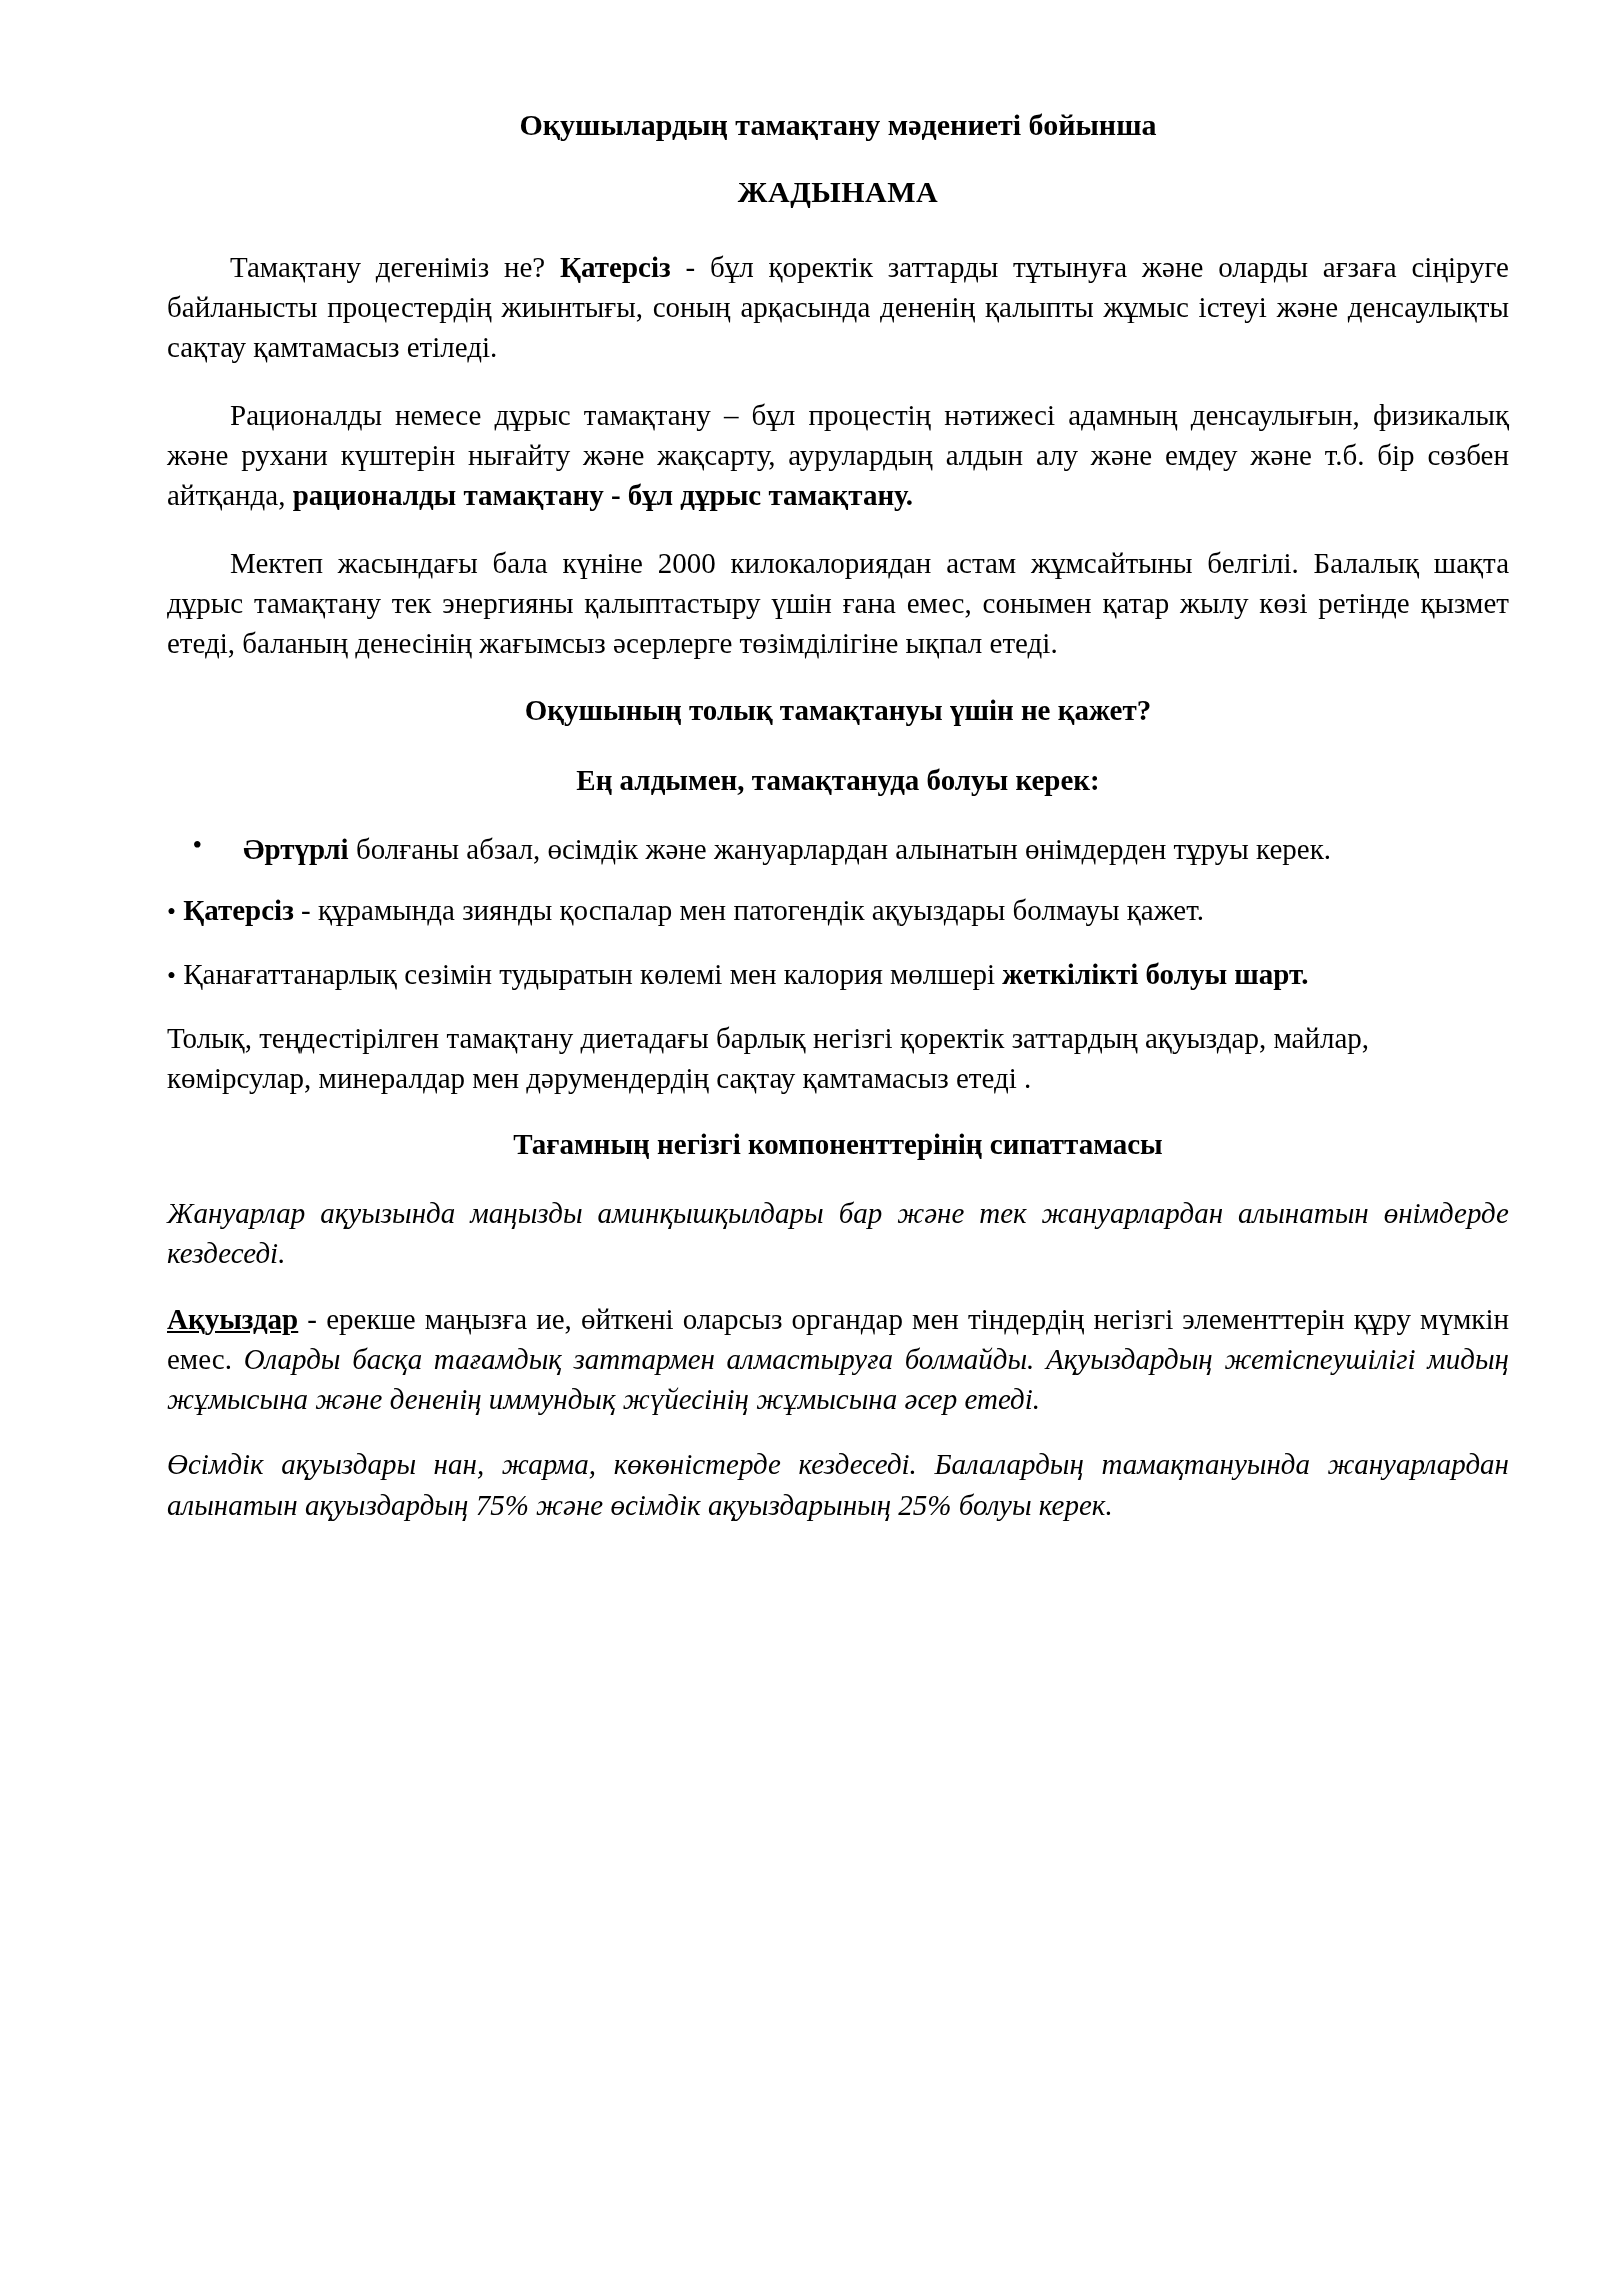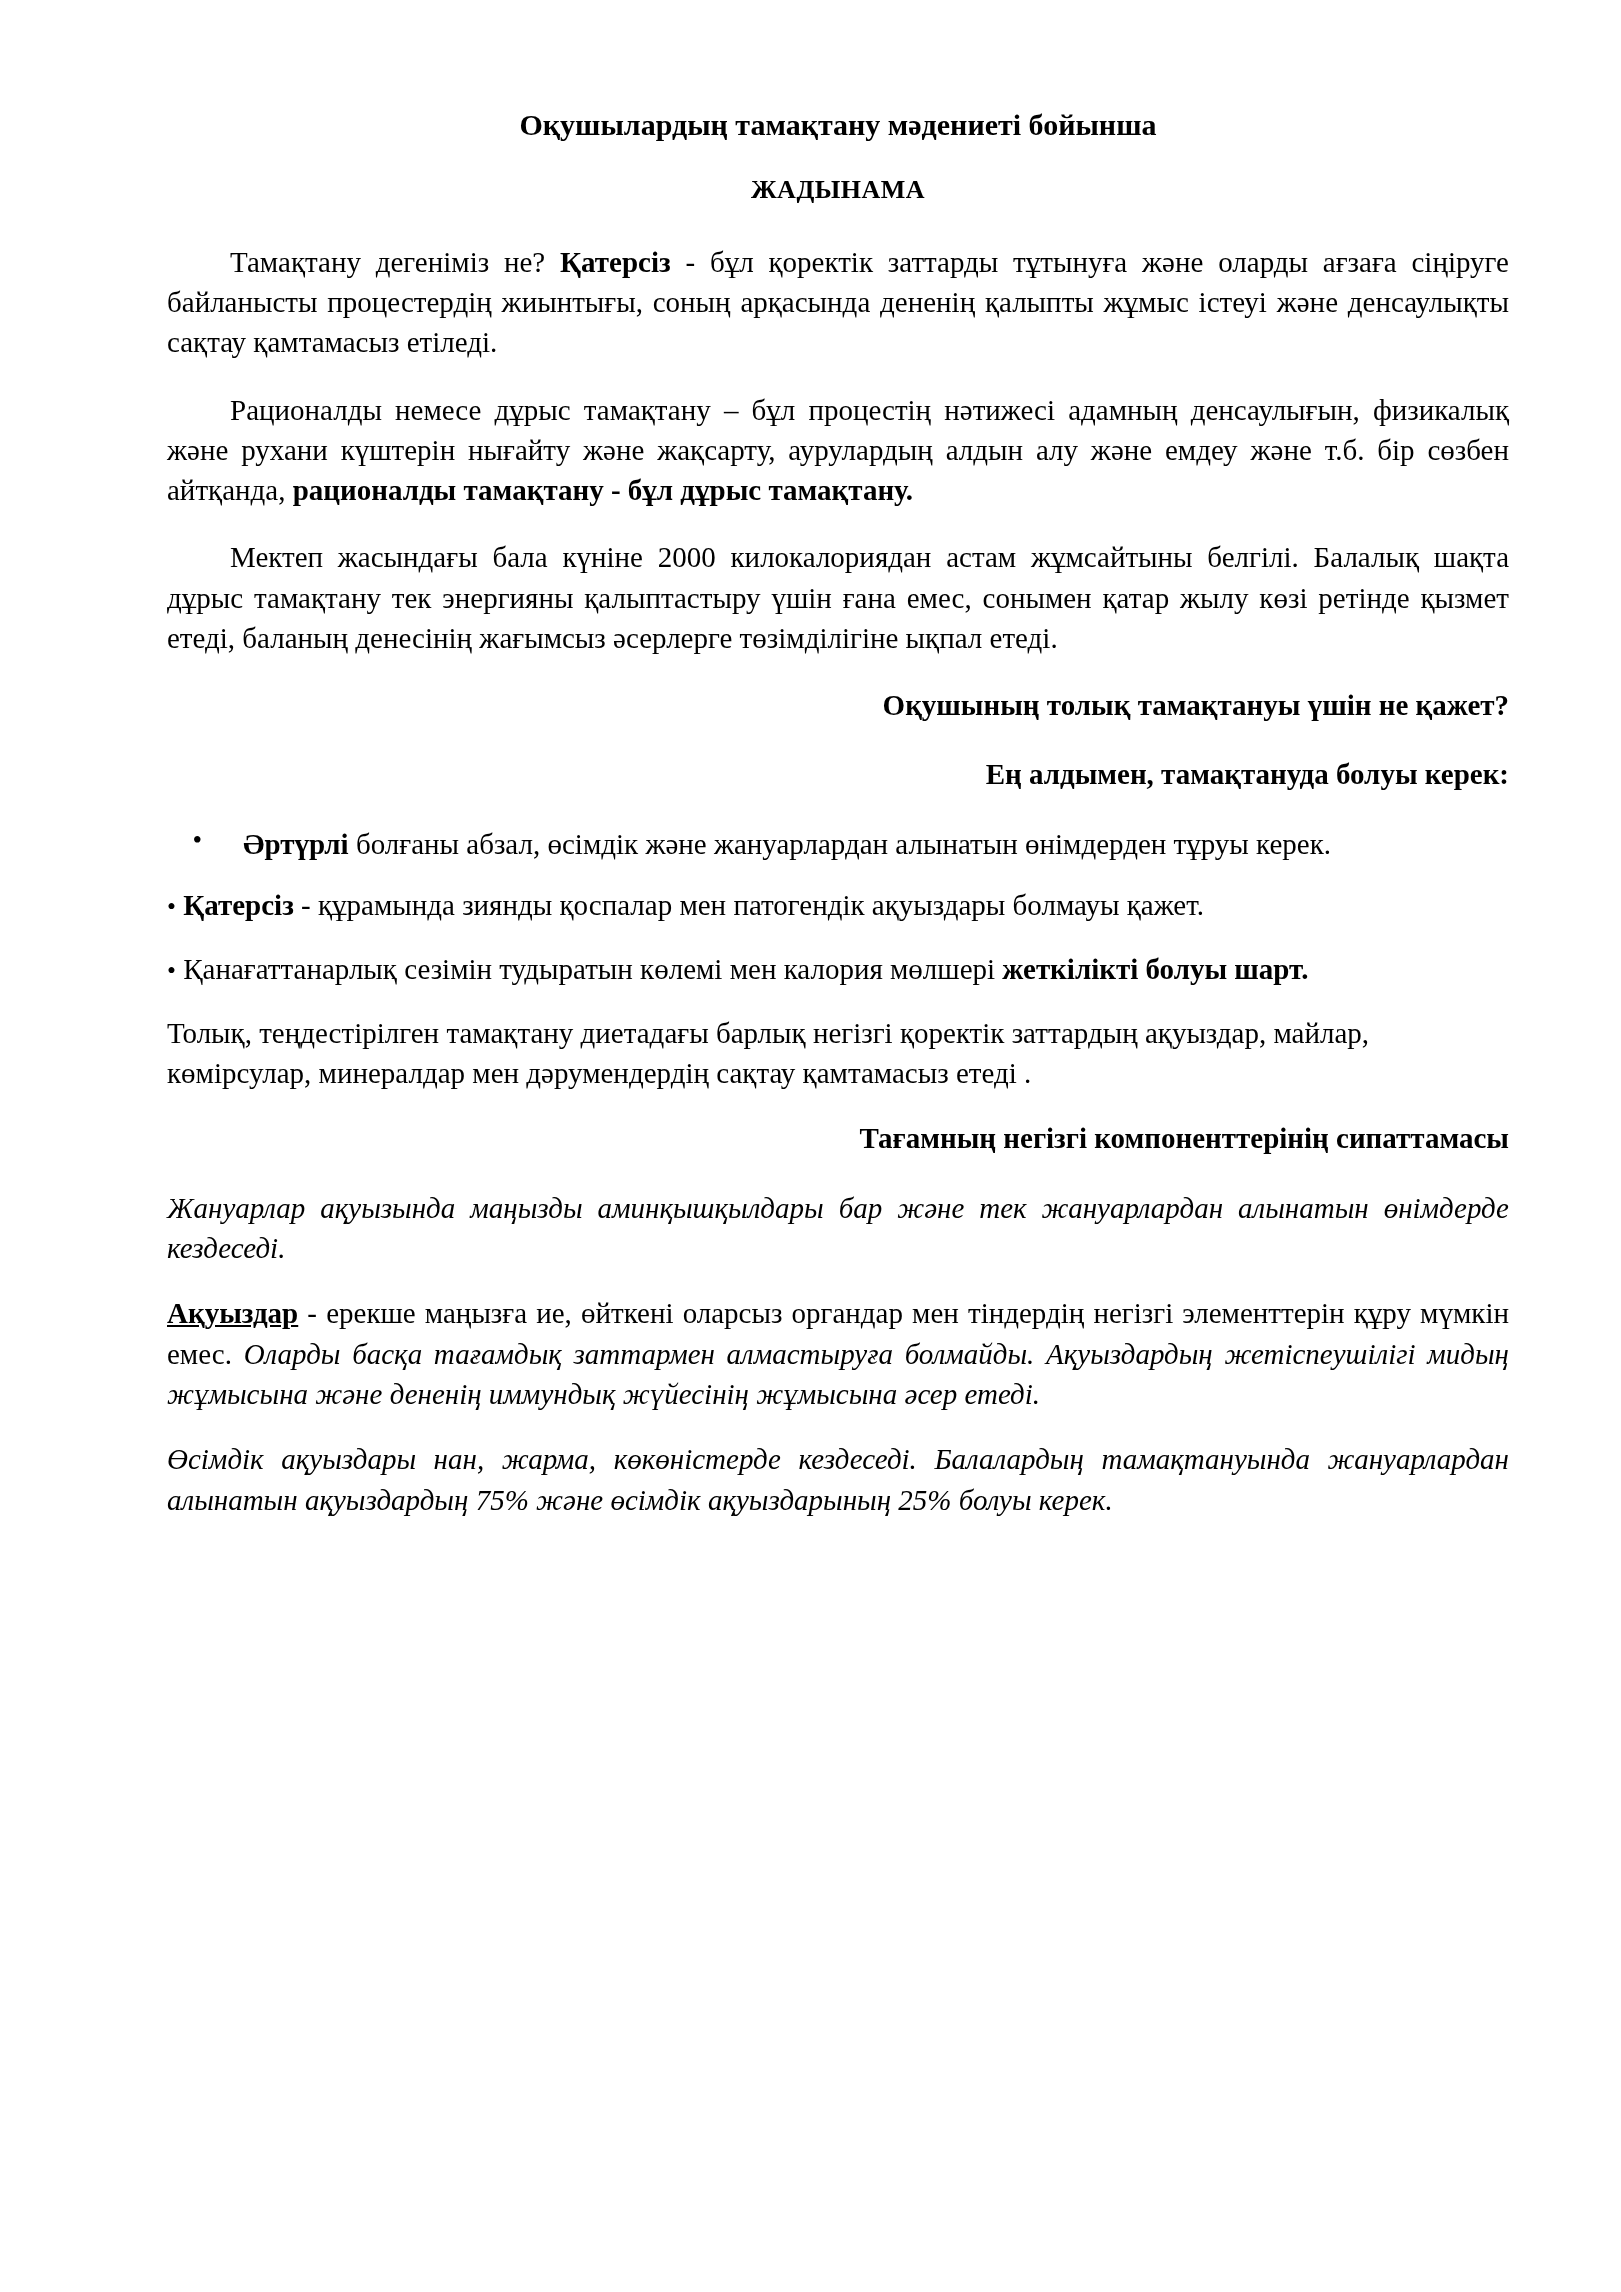--- a/index.html
+++ b/index.html
@@ -29,41 +29,41 @@
   .title-line {
     text-align: center;
     font-weight: bold;
     font-size: 30px;
     line-height: 1.28;
     margin: 0 0 29px 0;
   }
   .title-main {
     text-align: center;
     font-weight: bold;
-    font-size: 26px;
+    font-size: 30px;
     line-height: 1.28;
     letter-spacing: 0.5px;
     margin: 0 0 35px 0;
   }
 
   p.body-par {
     margin: 0 0 27.4px 0;
     font-size: 29px;
     line-height: 1.385;
     text-align: justify;
     text-indent: 63px;
     hyphens: none;
   }
 
   h2.sub-head {
     margin: 0 0 29px 0;
     font-size: 29px;
     line-height: 1.385;
     font-weight: bold;
-    text-align: right;
+    text-align: center;
   }
 
   ul.bullets {
     margin: 0 0 15.7px 0;
     padding: 0;
     list-style: none;
   }
   ul.bullets li {
     position: relative;
     margin: 0 0 21.6px 0;

